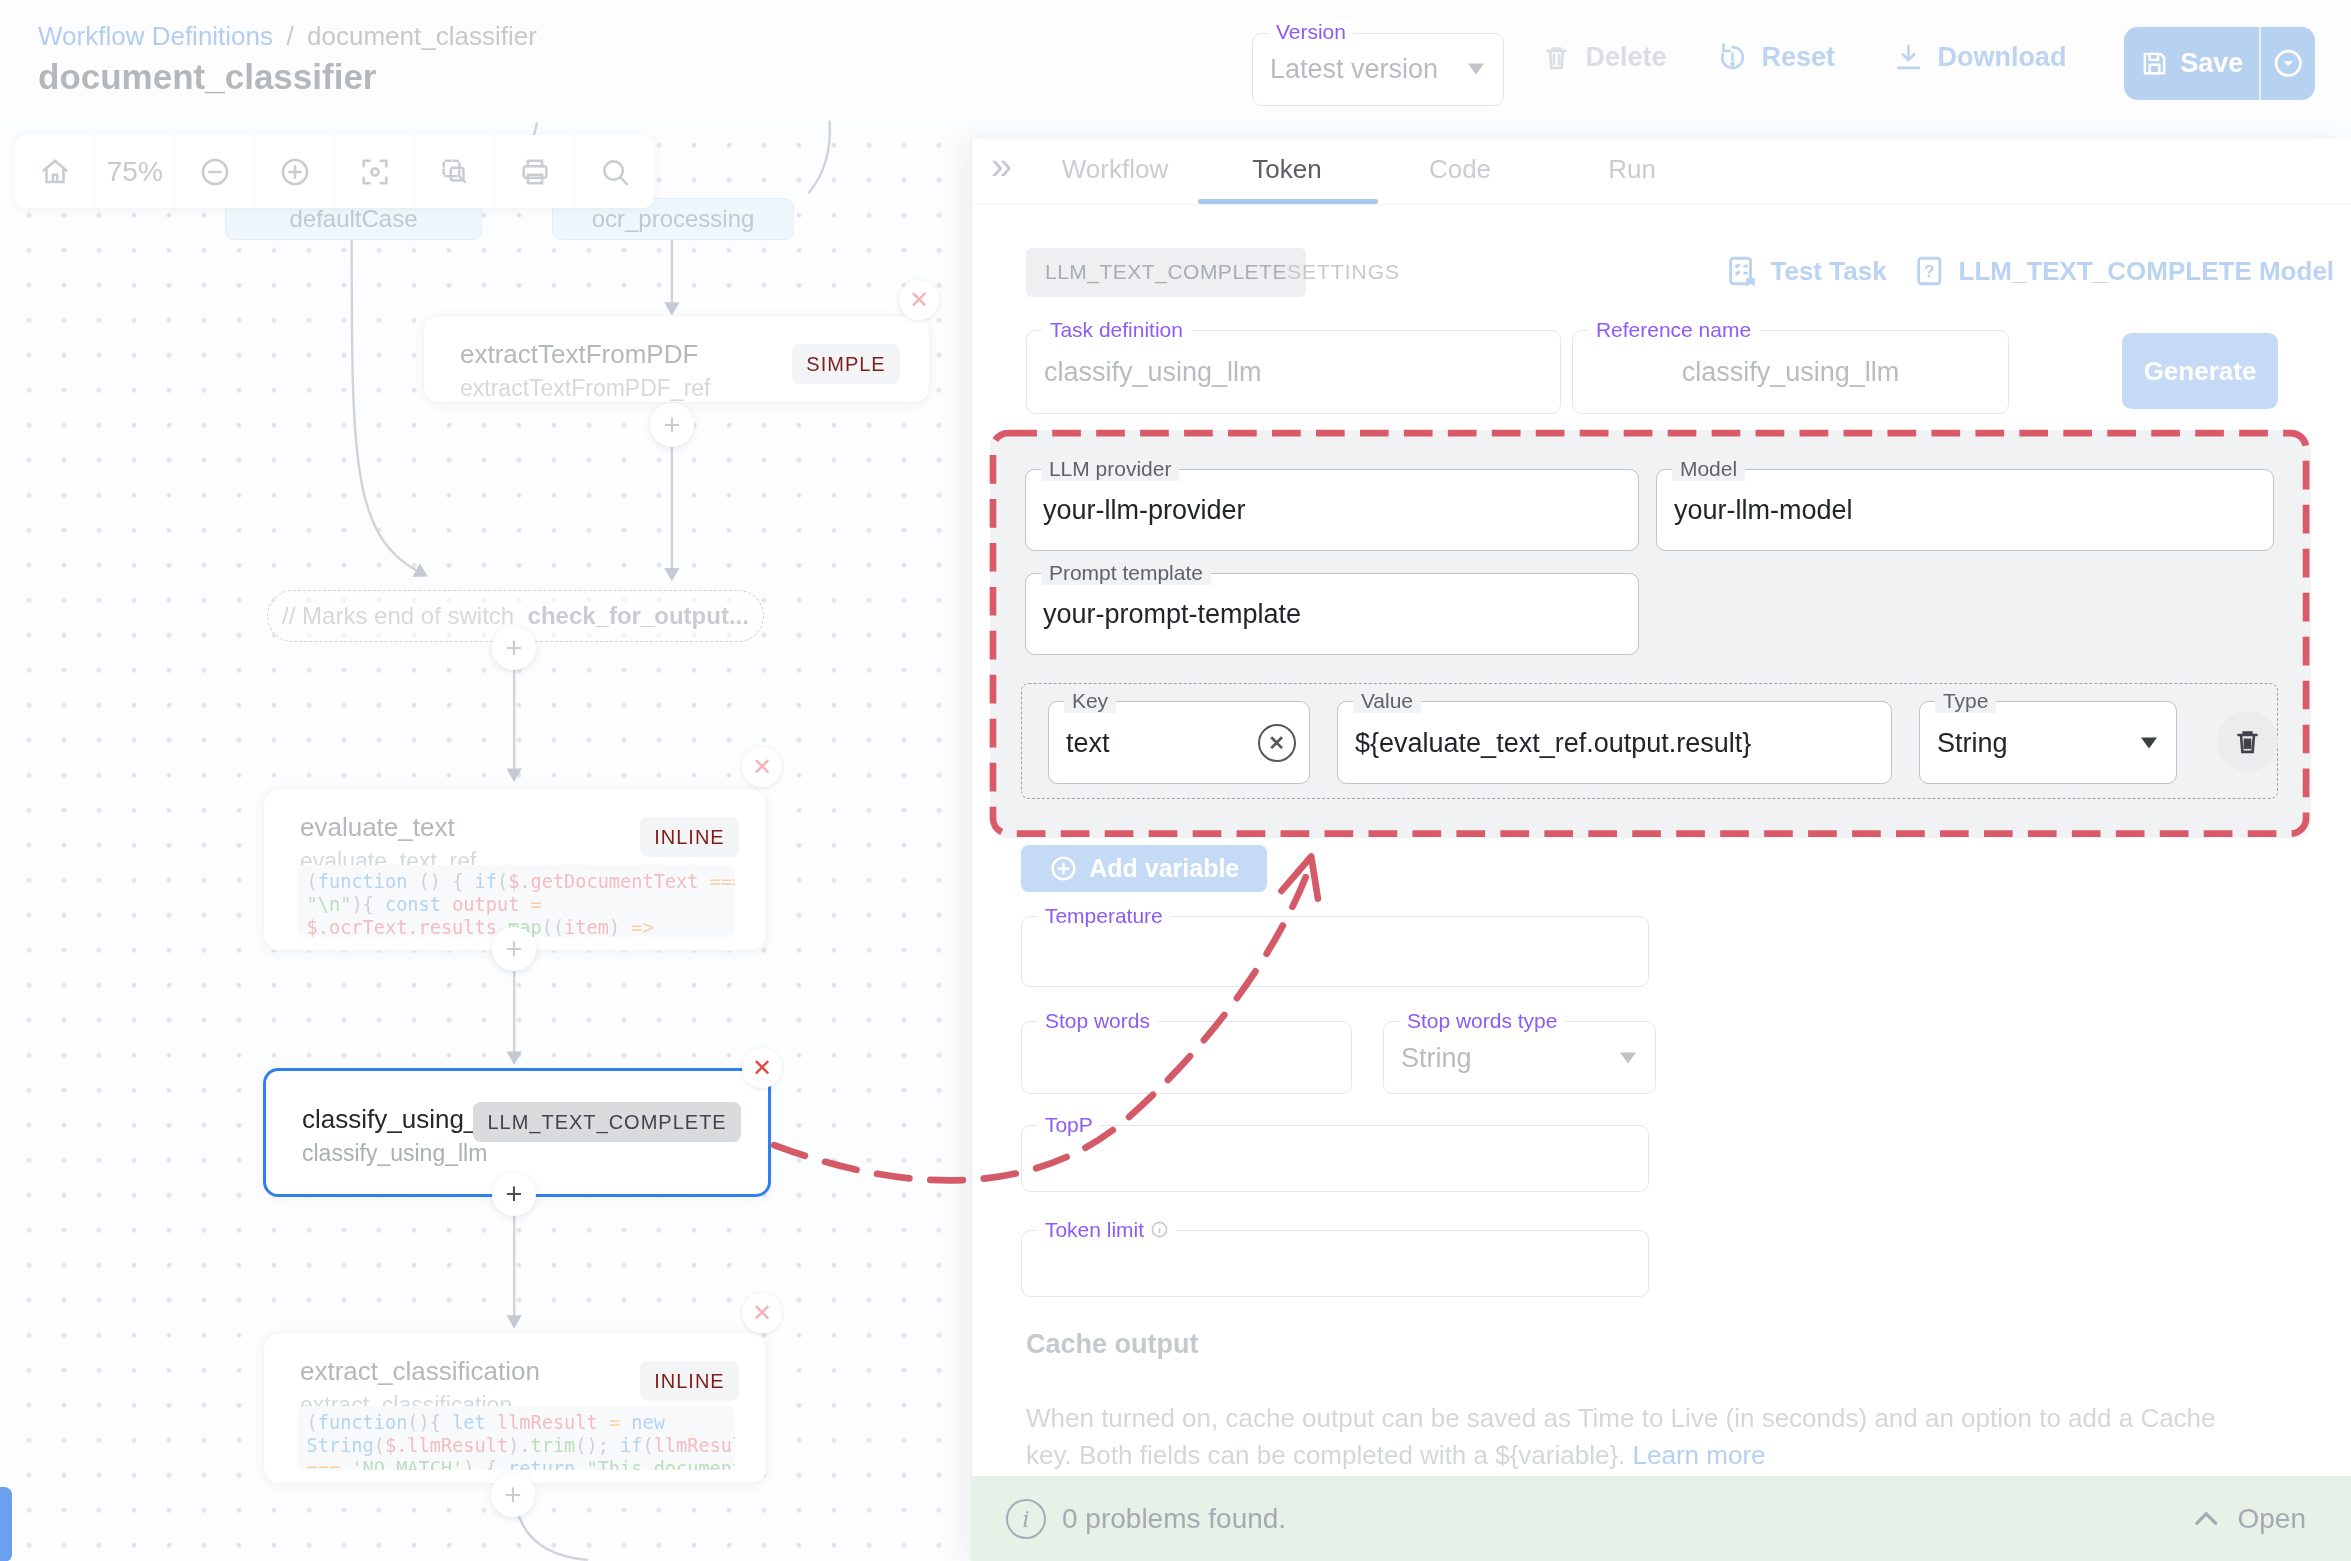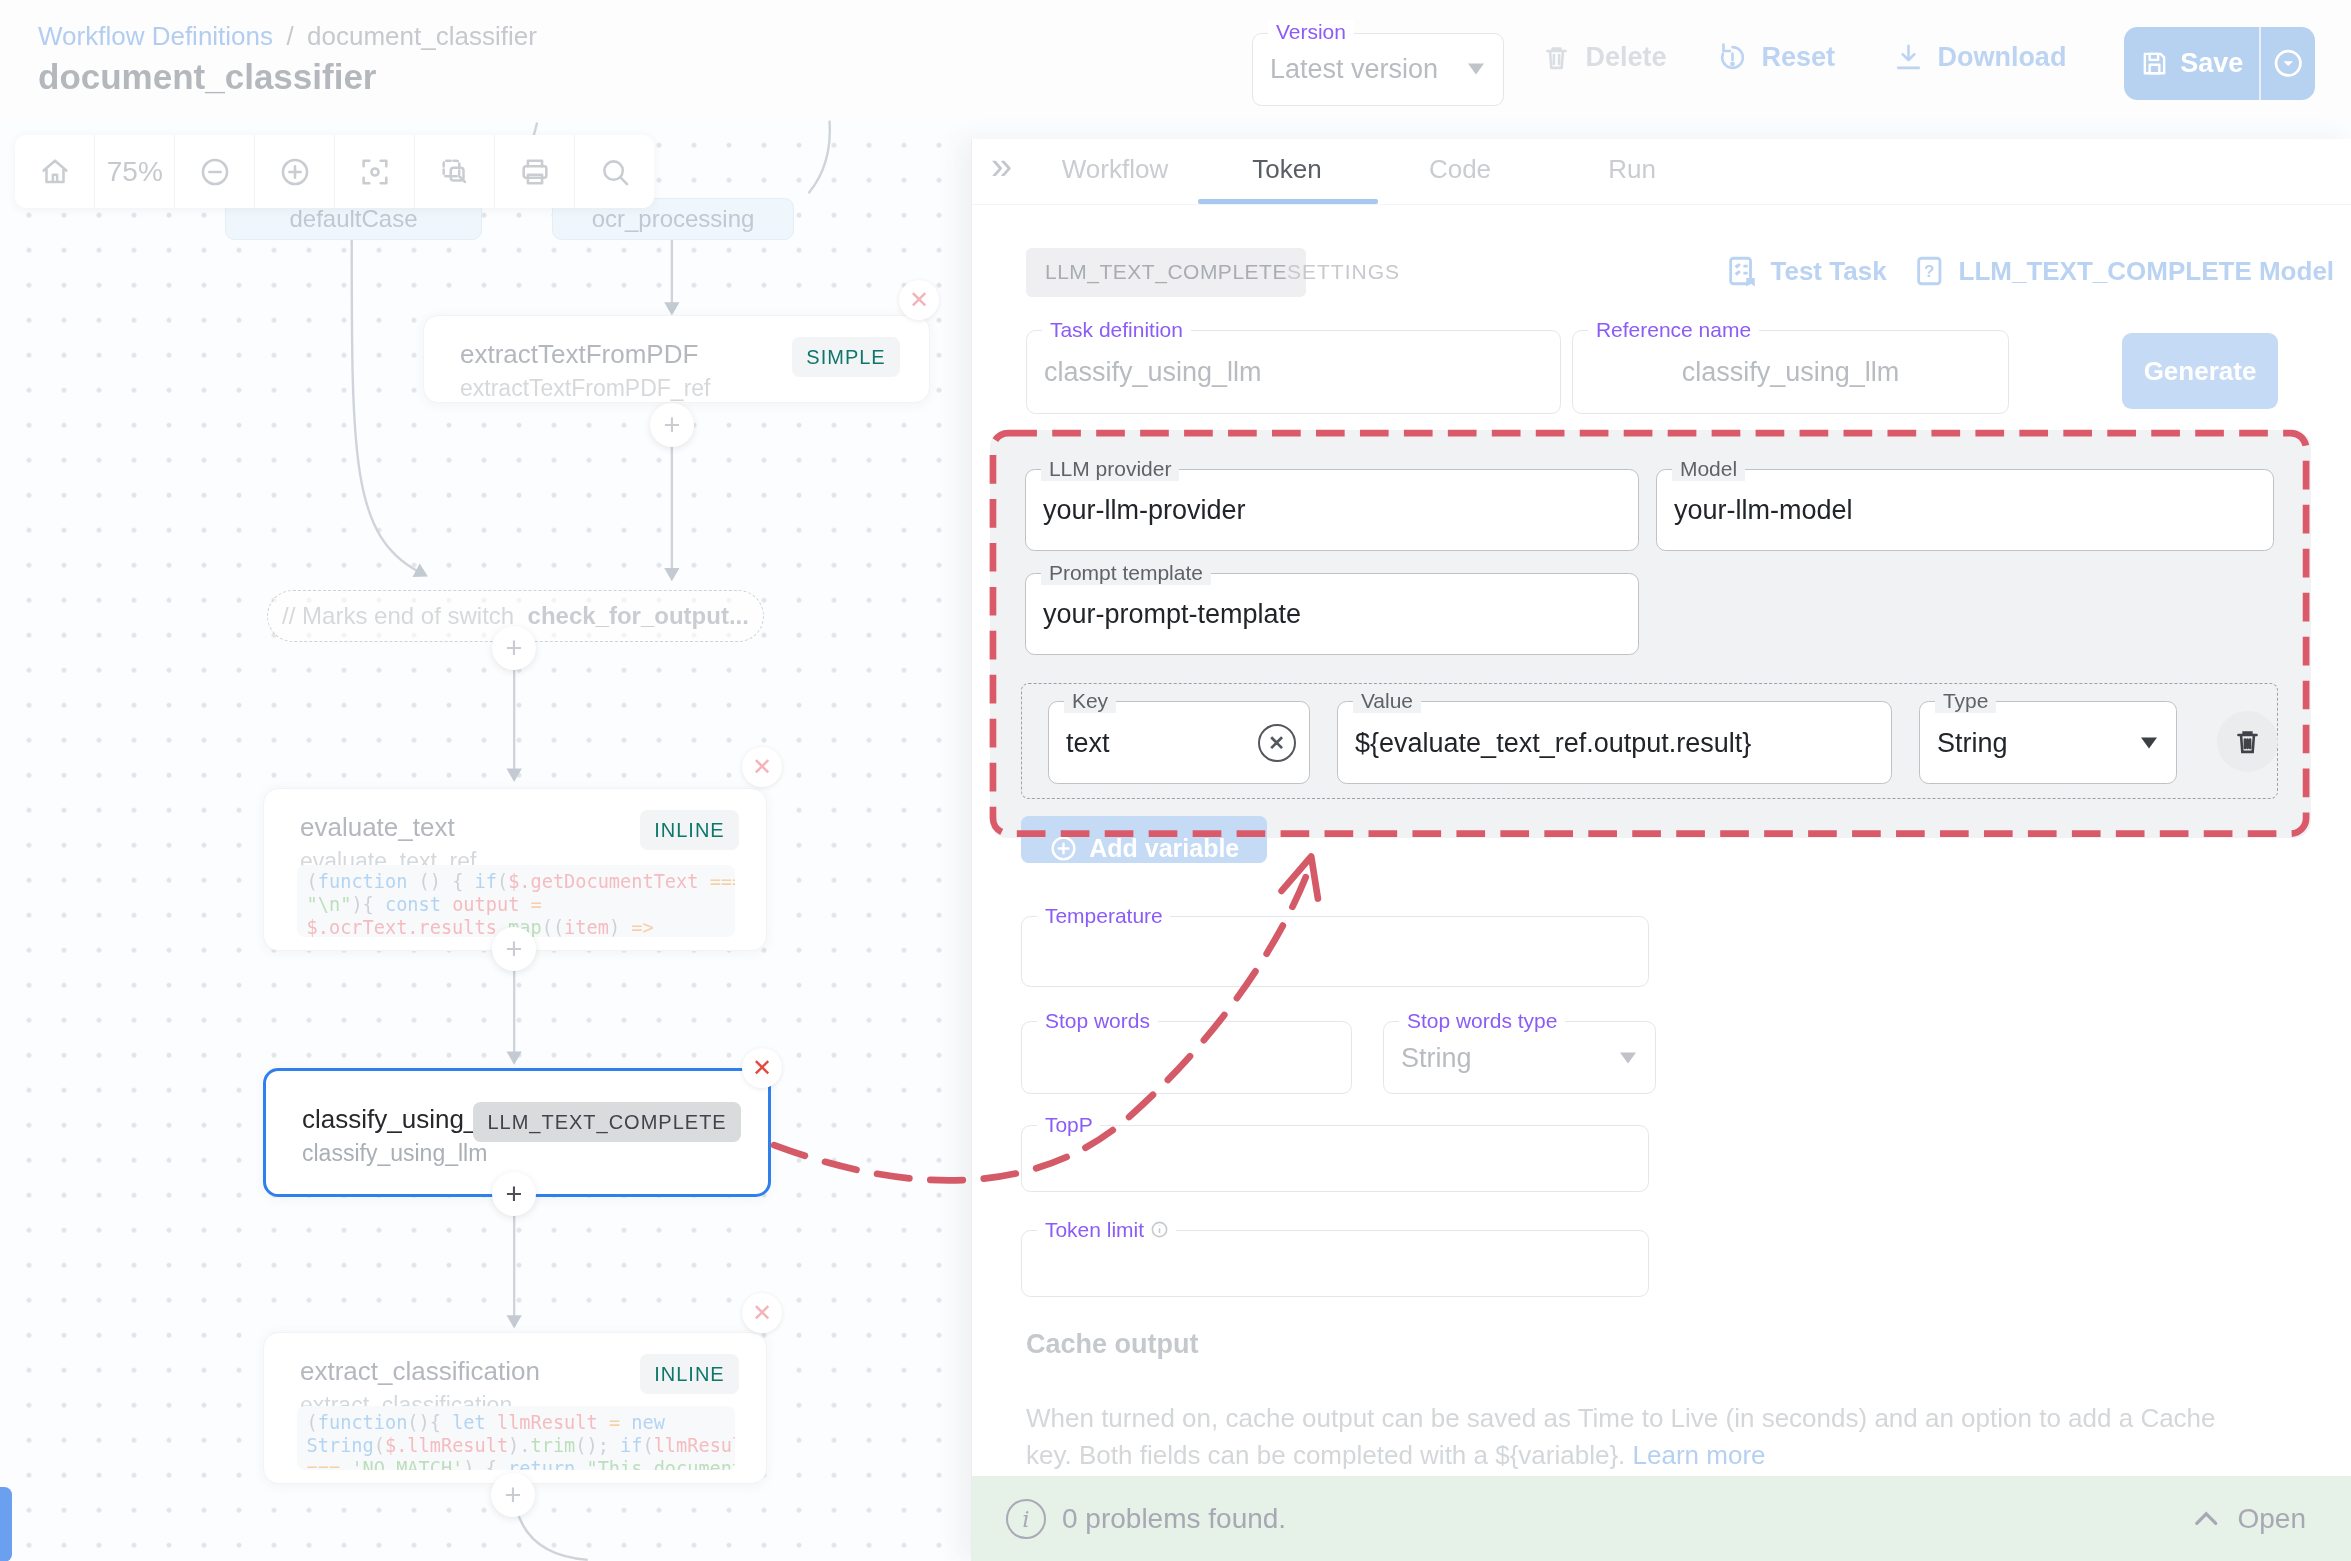--- a/index.html
+++ b/index.html
@@ -26,21 +26,21 @@
   
   .case-pill{
     position:absolute;background:#eff6fc;border:1px solid #e3eef7;border-radius:9.6px;
     display:flex;align-items:center;justify-content:center;font-size:24px;color:#bfc9d3;z-index:2;
   }
   
   .node{position:absolute;background:#fff;border:1.9px solid #f2f3f5;border-radius:15.3px;
     box-shadow:0 1.9px 11.5px rgba(60,64,67,.05);z-index:2;}
   .node .ntitle{position:absolute;left:36px;top:23px;font-size:26px;color:#b4b8be;}
   .node .nref{position:absolute;left:36px;top:59px;font-size:23px;color:#d6d9dc;}
-  .nbadge{position:absolute;top:21px;background:#f3f4f5;color:#0f766e;font-size:20px;
+  .nbadge{position:absolute;top:28px;background:#f3f4f5;color:#7f1d1d;font-size:20px;
     letter-spacing:1px;padding:8.6px 14.3px;border-radius:7.6px;}
   .node.selected{border:3.3px solid #2f80ed;}
   .node.selected .ntitle{color:#26282b;}
   .node.selected .nref{color:#a9afb5;}
   .node.selected .nbadge{background:#d9dbdd;color:#40454b;}
   .codebox{position:absolute;left:33px;right:31px;top:76px;bottom:13.4px;background:#f8f9fa;border-radius:7.6px;
     padding:4.8px 9.6px;font-family:"DejaVu Sans Mono",monospace;font-size:18.6px;line-height:23px;
     overflow:hidden;white-space:nowrap;}
   .codeline{white-space:nowrap;}
   .c-p{color:#ced1d5}.c-kw{color:#b3d4f2}.c-id{color:#f4bcc0}.c-str{color:#bcdebd}.c-op{color:#f6d1a6}
@@ -379,21 +379,21 @@
         <span class="caret-down caret-strong"></span>
       </div>
       <div class="trash-circle">
         <svg viewBox="0 0 24 24">
             <path d="M5 7 h14 M9 7 V5 h6 v2 M7 7 l1 13 h8 l1-13 M10 10.5 v6.5 M12 10.5 v6.5 M14 10.5 v6.5"></path>
           </svg>
       </div>
     </div>
   </div>
 
-  <div class="btn-blue" style="left:49px;top:677px;width:246px;height:47px;font-size:25px;gap:11.5px;border-radius:7.6px;align-items:flex-end;">
+  <div class="btn-blue" style="left:49px;top:706px;width:246px;height:47px;font-size:25px;gap:11.5px;border-radius:7.6px;">
     <svg viewBox="0 0 24 24" width="29" height="29" stroke="#fff" fill="none" stroke-width="2" stroke-linecap="round">
         <circle cx="12" cy="12" r="9"></circle>
         <path d="M12 8 v8 M8 12 h8"></path>
       </svg>
     <span>Add variable</span>
   </div>
 
   <div class="field" style="left:49px;top:777px;width:626px;height:69px;">
     <span class="lab">Temperature</span>
   </div>

